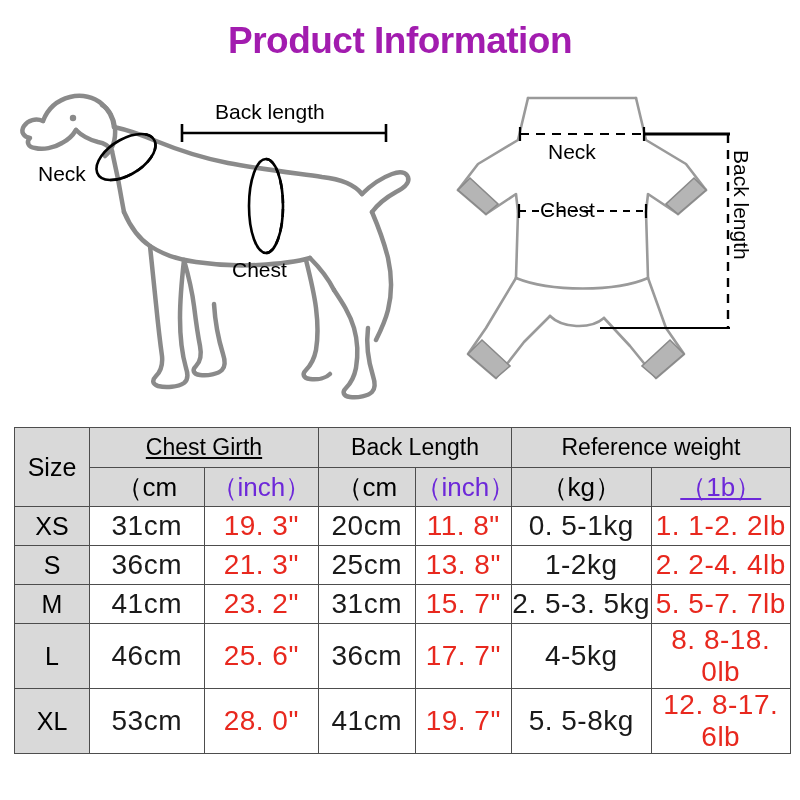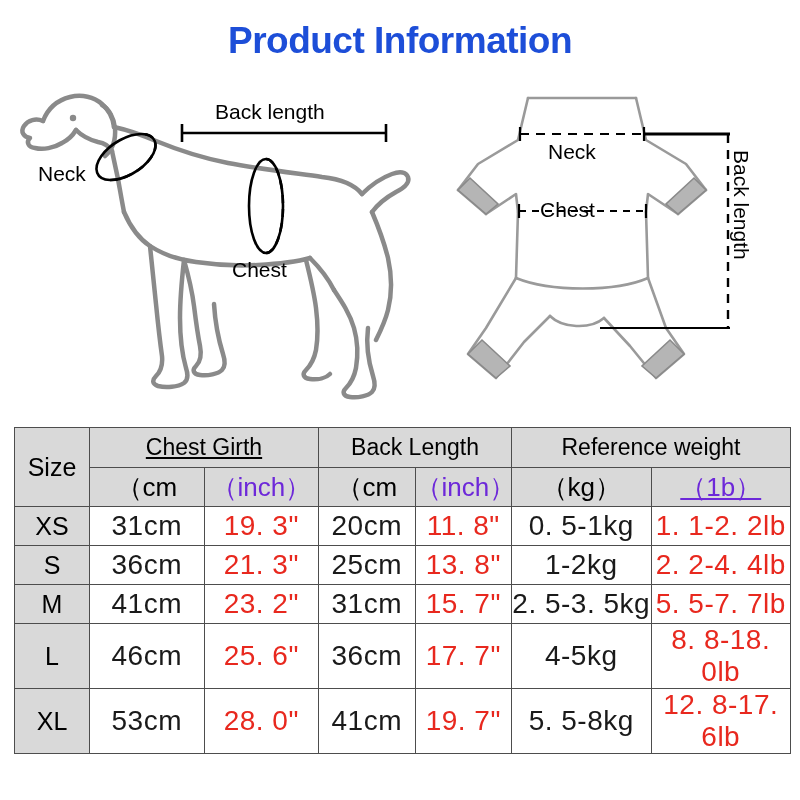--- a/index.html
+++ b/index.html
@@ -19,21 +19,21 @@
   
   #page-title {
     position: absolute;
     top: 20px;
     left: 0;
     width: 800px;
     text-align: center;
     font-size: 37px;
     font-weight: bold;
     letter-spacing: -0.5px;
-    color: #1d4ed8;
+    color: #a21caf;
   }
 
   
   #illustrations {
     position: absolute;
     top: 78px;
     left: 0;
     width: 800px;
     height: 330px;
   }

